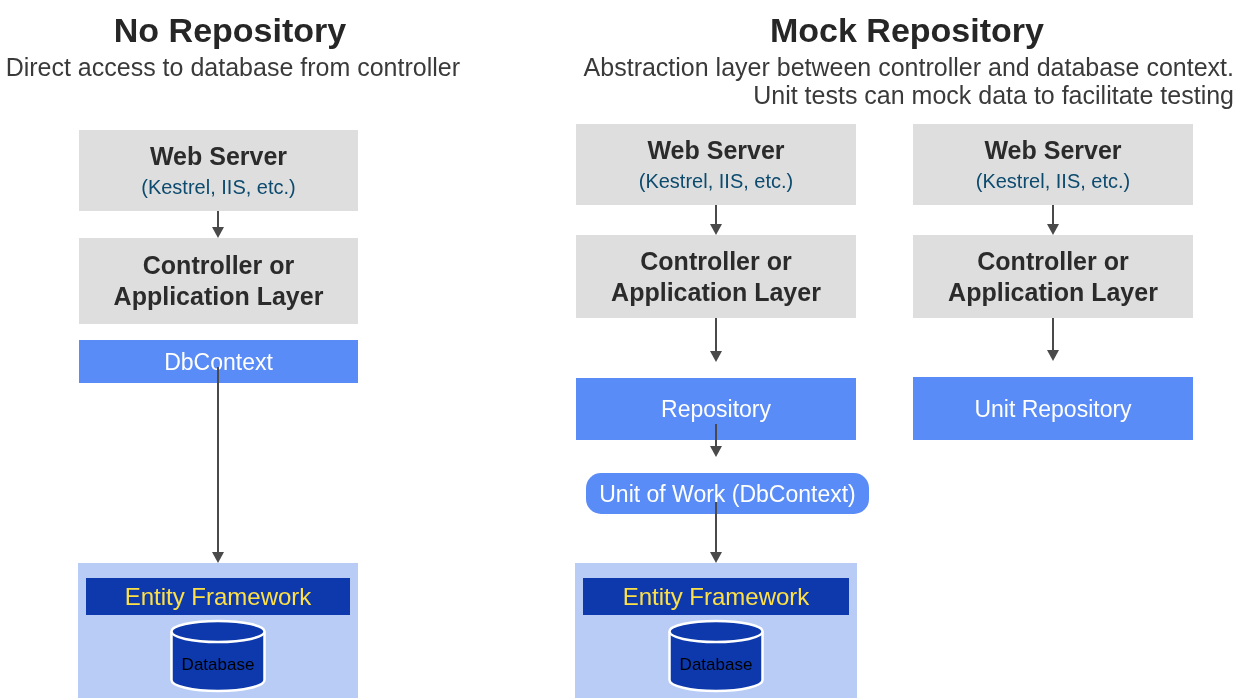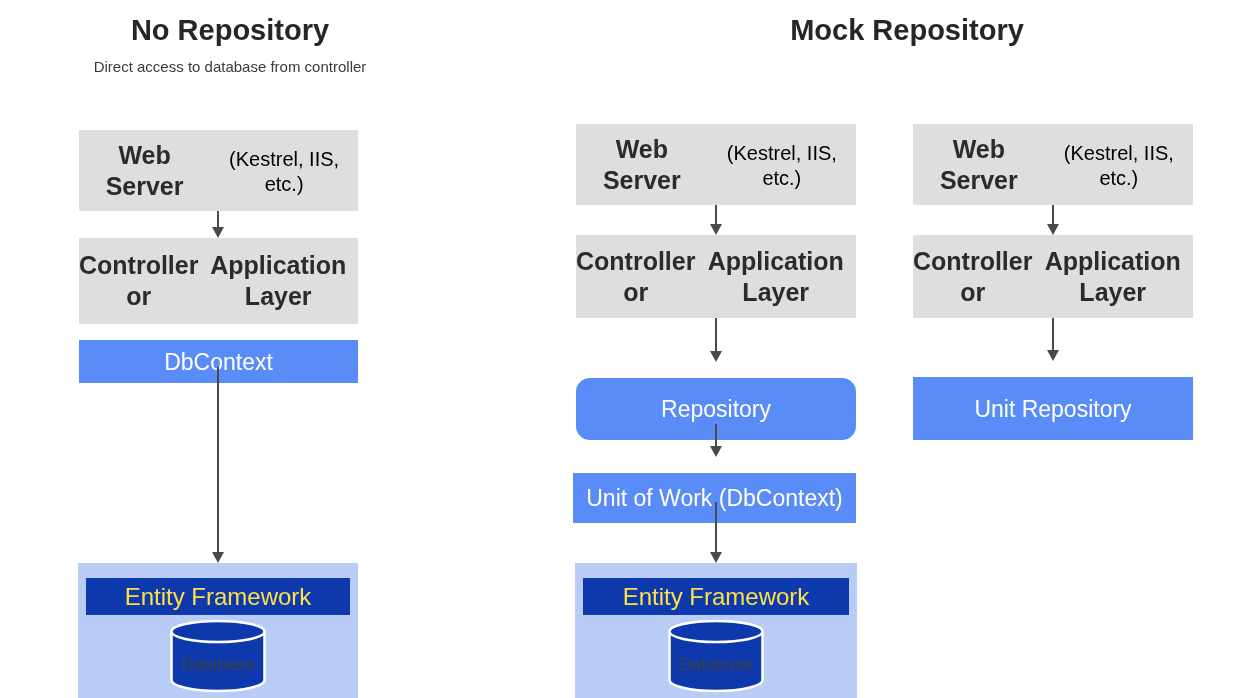--- a/index.html
+++ b/index.html
@@ -15,43 +15,43 @@
   html,body{background:#ffffff;}
   .canvas{
     position:relative;
     width:1234px;
     height:698px;
     background:#ffffff;
     overflow:hidden;
     font-family:"Liberation Sans", sans-serif;
   }
   .header{position:absolute;text-align:center;color:var(--heading);}
-  .header .title{font-size:29px;font-weight:bold;line-height:36px;letter-spacing:0;}
-  .header .subtitle{font-size:15px;line-height:28px;color:#3a3a3a;margin-top:5px;}
+  .header .title{font-size:34px;font-weight:bold;line-height:36px;letter-spacing:0;}
+  .header .subtitle{font-size:25px;line-height:28px;color:#3a3a3a;margin-top:5px;text-align:right;}
   .box{
     position:absolute;
-    display:flex;flex-direction:row;
+    display:flex;flex-direction:column;
     align-items:center;justify-content:center;
     text-align:center;
   }
   .gray{background:var(--box-gray);color:var(--box-text);}
   .gray .box-title{font-size:25px;font-weight:bold;line-height:31px;}
-  .gray .box-sub{font-size:20px;line-height:25px;color:#000000;margin-top:3px;}
+  .gray .box-sub{font-size:20px;line-height:25px;color:#0c4a6e;margin-top:3px;}
   .blue{background:var(--accent-blue);color:#ffffff;font-size:23px;line-height:28px;margin-top:16px;}
   .efc{position:absolute;background:var(--light-blue);}
   .ef-bar{
     position:absolute;left:8px;right:8px;top:15px;height:37px;
     background:var(--dark-blue);color:#fde047;
     display:flex;align-items:center;justify-content:center;
     font-size:24px;
   }
   .cylinder{position:absolute;left:50%;transform:translateX(-50%);top:56px;width:100px;height:76px;}
   .db-label{
     position:absolute;left:0;top:36px;width:100%;
-    text-align:center;color:#404040;font-size:17px;
+    text-align:center;color:#000000;font-size:17px;
   }
   .arrow{position:absolute;width:12px;}
   .arrow .shaft{position:absolute;left:5px;top:0;bottom:9px;width:2px;background:var(--arrow);}
   .arrow .head{
     position:absolute;bottom:0;left:0;width:0;height:0;
     border-left:6px solid transparent;border-right:6px solid transparent;
     border-top:11px solid var(--arrow);
   }
 </style>
 </head>
@@ -59,20 +59,24 @@
 
 <div class="canvas">
 
   <div class="header" style="left:0px;top:12px;width:460px;">
     <div class="title">No Repository</div>
     <div class="subtitle">Direct access to database from controller</div>
   </div>
 
   <div class="header" style="left:580px;top:12px;width:654px;">
     <div class="title">Mock Repository</div>
+    <div class="subtitle">
+      <div>Abstraction layer between controller and database context.</div>
+      <div>Unit tests can mock data to facilitate testing</div>
+    </div>
   </div>
 
   <div class="box gray" style="left:79px;top:130px;width:279px;height:81px;">
     <div class="box-title">Web Server</div>
     <div class="box-sub">(Kestrel, IIS, etc.)</div>
   </div>
 
   <div class="arrow" style="left:212px;top:211px;height:27px;">
     <div class="shaft"></div>
     <div class="head"></div>
@@ -116,30 +120,30 @@
   <div class="box gray" style="left:576px;top:235px;width:280px;height:83px;">
     <div class="box-title">Controller or</div>
     <div class="box-title">Application Layer</div>
   </div>
 
   <div class="arrow" style="left:710px;top:318px;height:44px;">
     <div class="shaft"></div>
     <div class="head"></div>
   </div>
 
-  <div class="box blue" style="left:576px;top:362px;width:280px;height:62px;border-radius:14px;">
+  <div class="box blue" style="left:576px;top:362px;width:280px;height:62px;">
     <div>Repository</div>
   </div>
 
   <div class="arrow" style="left:710px;top:424px;height:33px;">
     <div class="shaft"></div>
     <div class="head"></div>
   </div>
 
-  <div class="box blue" style="left:573px;top:457px;width:283px;height:50px;">
+  <div class="box blue" style="left:586px;top:457px;width:283px;height:41px;border-radius:15px;">
     <div>Unit of Work (DbContext)</div>
   </div>
 
   <div class="arrow" style="left:710px;top:502px;height:61px;">
     <div class="shaft"></div>
     <div class="head"></div>
   </div>
 
   <div class="efc" style="left:575px;top:563px;width:282px;height:135px;">
     <div class="ef-bar">Entity Framework</div>

